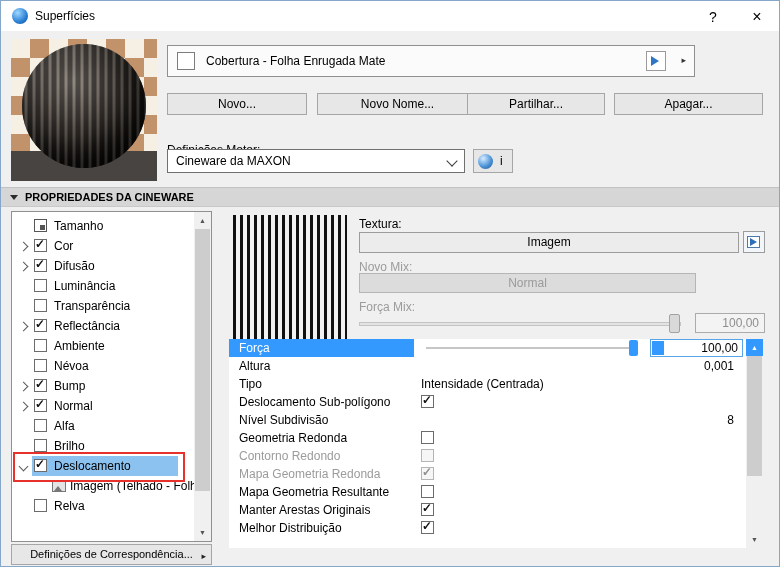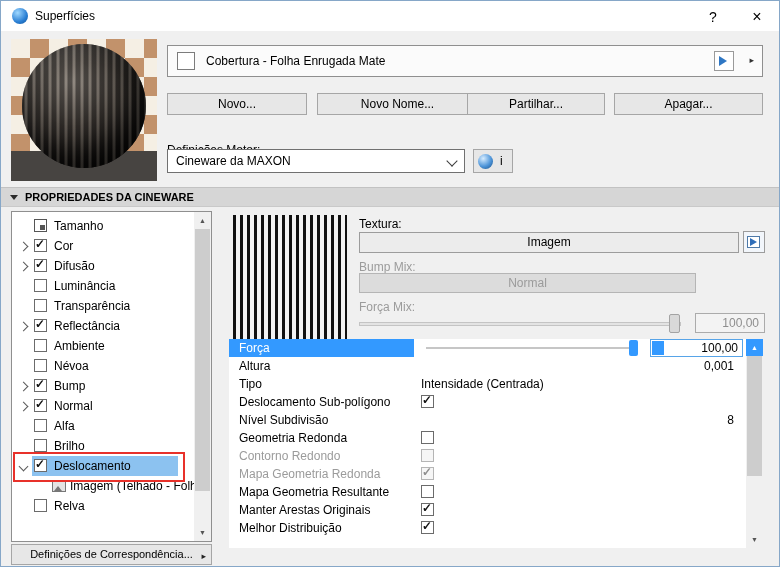--- a/index.html
+++ b/index.html
@@ -20,21 +20,21 @@
   
   .preview{position:absolute;left:10px;top:38px;width:146px;height:142px;overflow:hidden;
     background:repeating-conic-gradient(#c2926b 0% 25%, #f5efe4 0% 50%);background-size:38px 38px;}
   .floor{position:absolute;left:0;bottom:0;width:100%;height:30px;background:#474441;}
   .sphere{position:absolute;left:11px;top:5px;width:124px;height:124px;border-radius:50%;
     background:radial-gradient(circle at 40% 30%, #8a837c 0%, #4a443f 40%, #151210 85%);
     box-shadow:inset -12px -16px 26px rgba(0,0,0,.75), inset 6px 8px 14px rgba(255,255,255,.10);}
   .sphere::after{content:"";position:absolute;inset:0;border-radius:50%;opacity:.55;
     background:repeating-linear-gradient(90deg, rgba(0,0,0,.75) 0 2px, rgba(190,180,165,.30) 3px 5px, rgba(0,0,0,.75) 6px 8px);}
   
-  .mat-selector{position:absolute;left:166px;top:44px;width:596px;height:32px;box-sizing:border-box;
+  .mat-selector{position:absolute;left:166px;top:44px;width:528px;height:32px;box-sizing:border-box;
     background:#fbfbfb;border:1px solid #8f8f8f;}
   .swatch{position:absolute;left:9px;top:6px;width:18px;height:18px;background:#fff;border:1px solid #7c7c7c;box-sizing:border-box;}
   .mat-name{position:absolute;left:38px;top:8px;white-space:nowrap;}
   .picker-icon{position:absolute;right:28px;top:5px;width:20px;height:20px;background:#fff;border:1px solid #9a9a9a;box-sizing:border-box;}
   .picker-icon::after{content:"";position:absolute;left:4px;top:4px;border:5px solid transparent;border-left:8px solid #2f77c4;}
   .sel-flyout{position:absolute;right:8px;top:9px;font-size:9px;color:#333;}
   
   .btn{position:absolute;height:22px;box-sizing:border-box;background:#e7e7e7;border:1px solid #a6a6a6;
     text-align:center;line-height:20px;font-size:12px;font-family:inherit;padding:0;color:#000;}
   .btn-new{left:166px;top:92px;width:140px;}
@@ -251,21 +251,21 @@
     <span>Definições de Correspondência...</span>
     <span class="m-arrow">▸</span>
   </button>
 
   <div class="tex-thumb"></div>
   <div class="tex-label">Textura:</div>
   <button class="imagem-btn">Imagem</button>
   <button class="load-btn">
     <span class="load-pic"></span>
   </button>
-  <div class="mix-label dis-label">Bump Mix:</div>
+  <div class="mix-label dis-label">Novo Mix:</div>
   <button class="normal-btn">Normal</button>
   <div class="mixstr-label dis-label">Força Mix:</div>
   <div class="dslider-track"></div>
   <div class="dslider-thumb"></div>
   <div class="mix-value">100,00</div>
 
   <div class="plist">
     <div class="prow force" style="top:0">
       <span class="force-bg"></span>
       <span class="plabel">Força</span>

